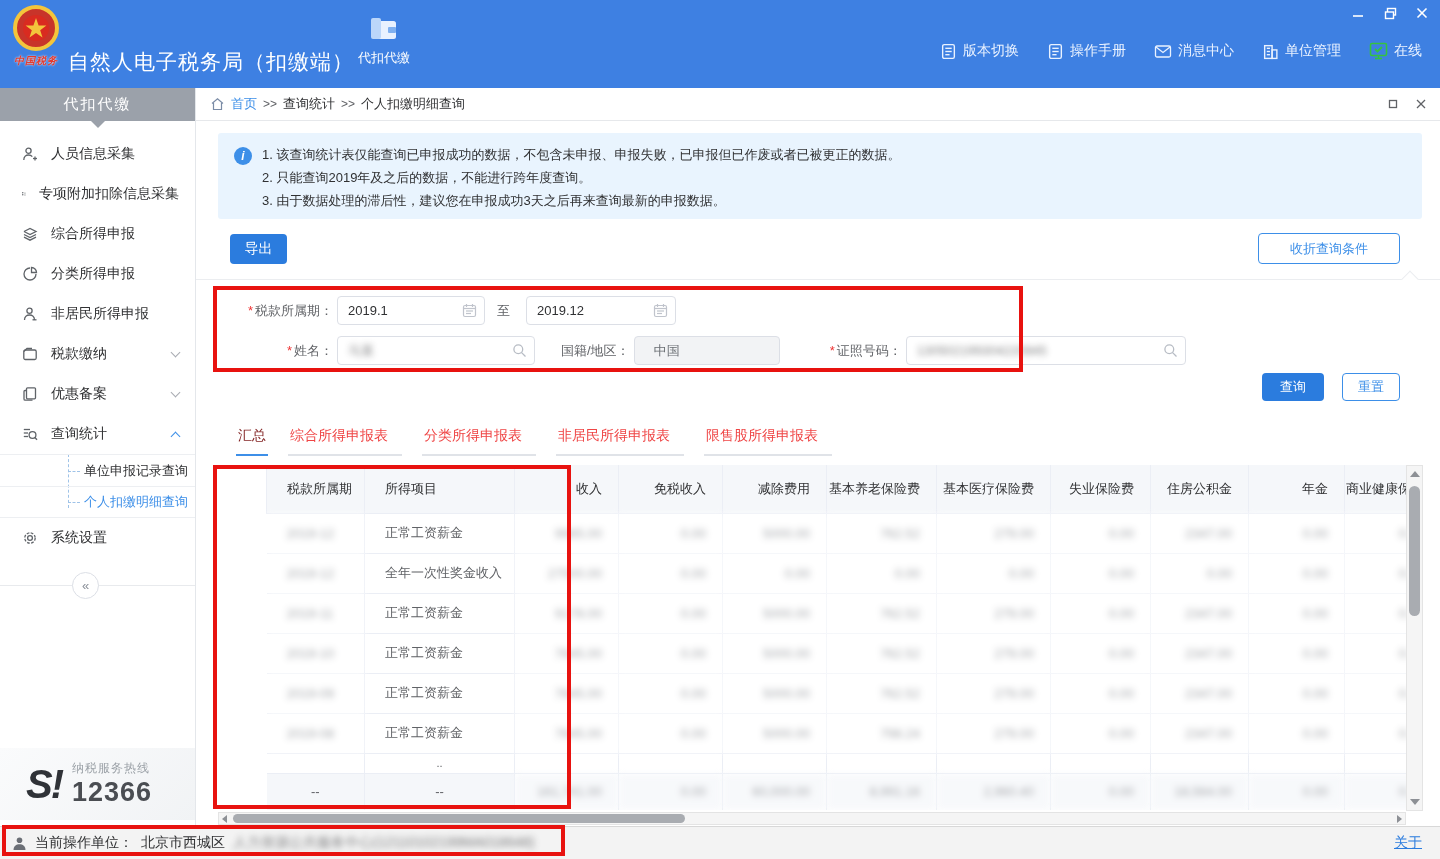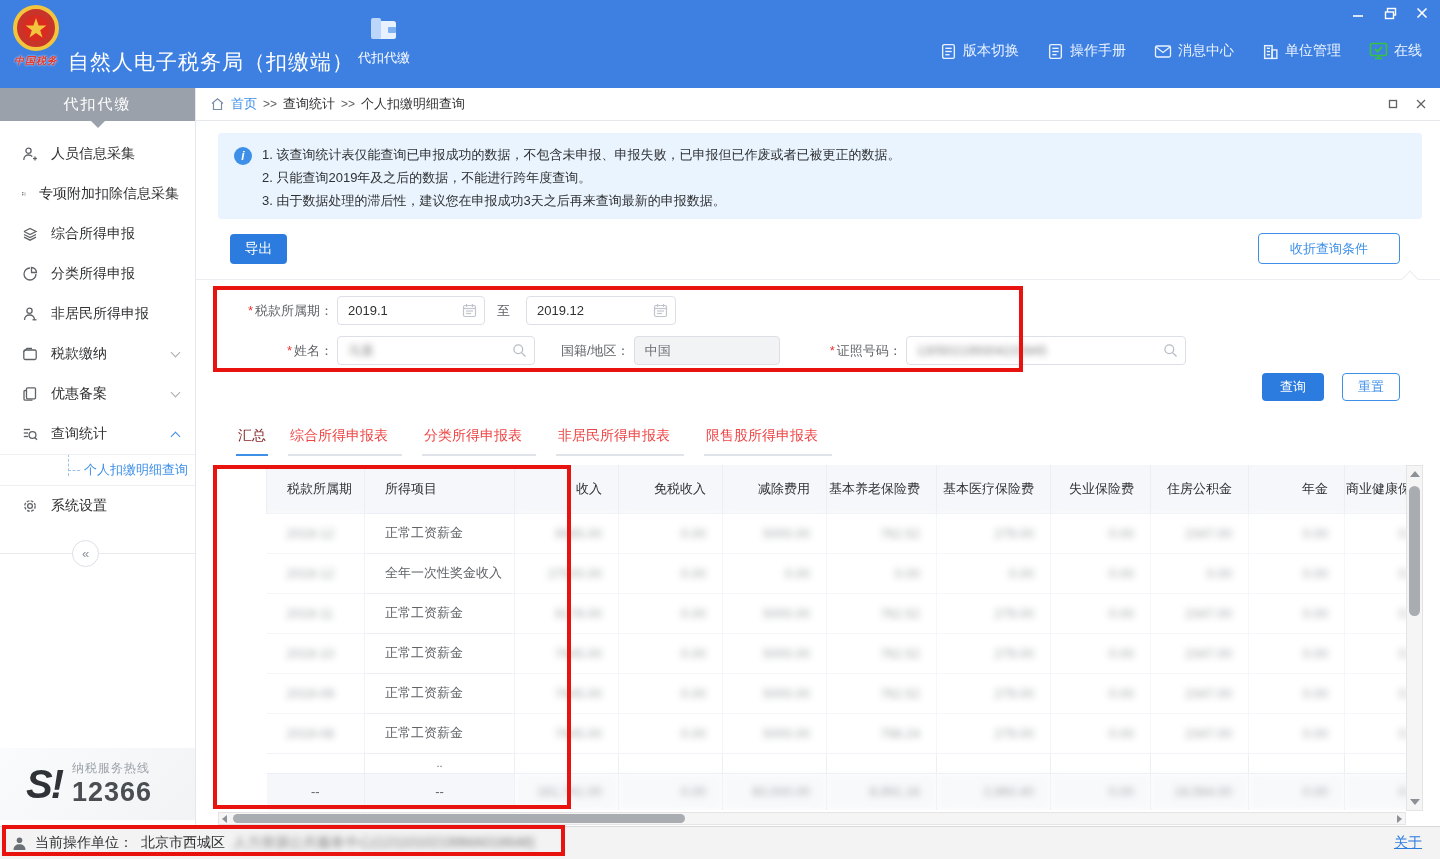--- a/index.html
+++ b/index.html
@@ -281,20 +281,23 @@
             <line x1="1.8" y1="7" x2="6" y2="7"></line>
             <line x1="1.8" y1="10.5" x2="6" y2="10.5"></line>
             <circle cx="10.5" cy="9" r="3.4"></circle>
             <line x1="12.9" y1="11.5" x2="15" y2="13.8"></line>
           </svg>
         <span class="mi-label">查询统计</span>
         <span class="chev up"></span>
       </div>
 
       <div class="submenu">
+        <div class="sub-item">
+          <span>单位申报记录查询</span>
+        </div>
         <div class="sub-item active">
           <span>个人扣缴明细查询</span>
         </div>
       </div>
 
       <div class="menu-item">
         <svg width="16" height="16" viewBox="0 0 16 16" fill="none" stroke="#5F6368" stroke-width="1.3">
             <circle cx="8" cy="8" r="2.4"></circle>
             <circle cx="8" cy="8" r="5.2" stroke-dasharray="2.7 1.4"></circle>
           </svg>
@@ -385,21 +388,21 @@
       <div class="form-row r2">
         <span class="f-label"><span class="req">*</span><span>姓名：</span></span>
         <div class="input-box" style="width:198px;">
           <input class="blurtxt" value="马某" style="">
           <svg class="ibx-icon" width="15" height="15" viewBox="0 0 15 15" fill="none" stroke="#B7BCC4" stroke-width="1.3">
               <circle cx="6.3" cy="6.3" r="4.4"></circle>
               <line x1="9.6" y1="9.6" x2="13.5" y2="13.5"></line>
             </svg>
         </div>
         <span class="f-label auto" style="margin-left:26px;">国籍/地区：</span>
-        <div class="input-box disabled" style="width:146px;">
+        <div class="input-box disabled" style="width:146px;padding-left:9px;">
           <input disabled="" value="中国" style="">
         </div>
         <span class="f-label auto" style="margin-left:50px;"><span class="req">*</span><span>证照号码：</span></span>
         <div class="input-box" style="width:280px;">
           <input class="blurtxt" value="130502199304220845" style="">
           <svg class="ibx-icon" width="15" height="15" viewBox="0 0 15 15" fill="none" stroke="#B7BCC4" stroke-width="1.3">
               <circle cx="6.3" cy="6.3" r="4.4"></circle>
               <line x1="9.6" y1="9.6" x2="13.5" y2="13.5"></line>
             </svg>
         </div>

